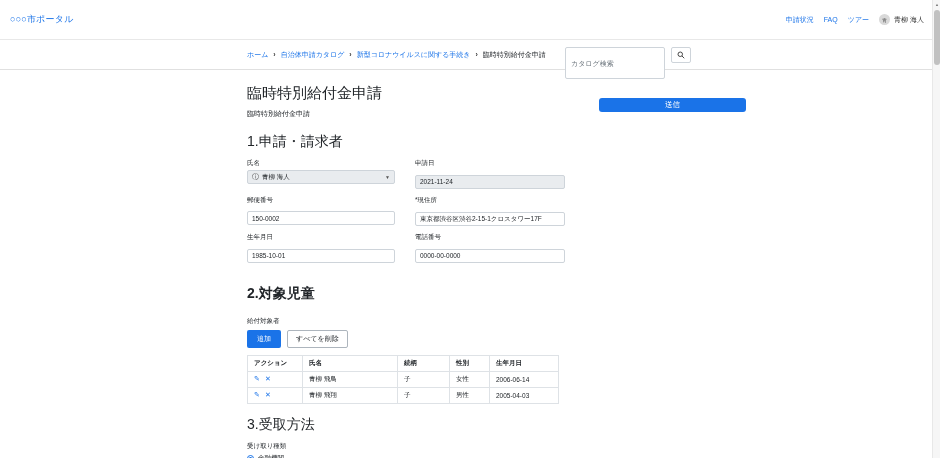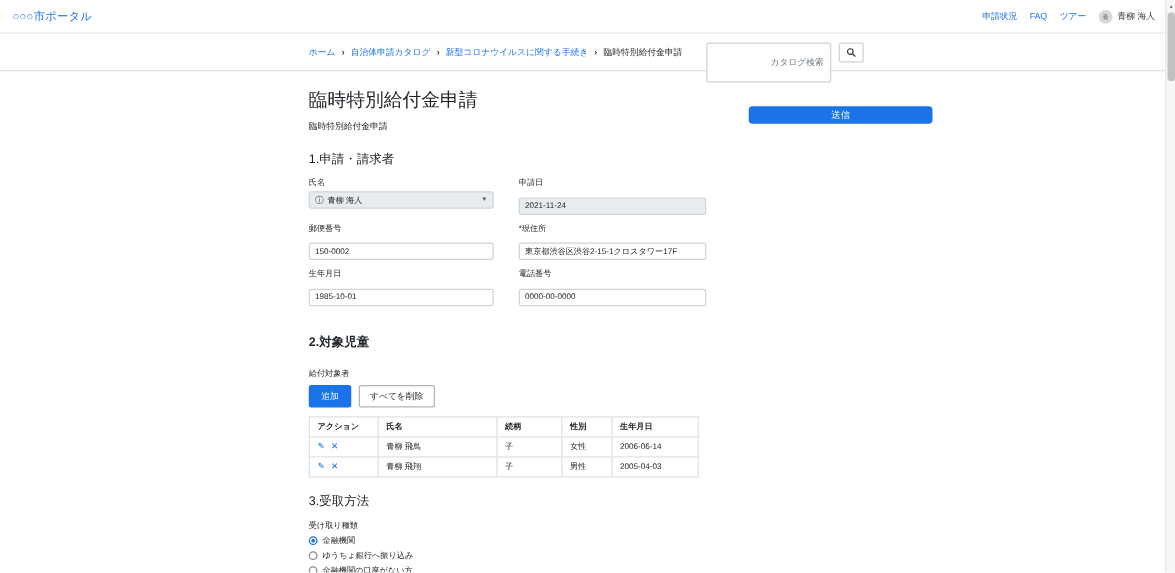--- a/index.html
+++ b/index.html
@@ -1,51 +1,51 @@
 <!DOCTYPE html>
 <html><head>
 <meta charset="utf-8">
 <style>
   * { box-sizing: border-box; margin: 0; padding: 0; }
   html,body { width: 940px; height: 458px; overflow: hidden; background: #fff;
     font-family: "Liberation Sans", "DejaVu Sans", sans-serif; color: #212529; }
 
   
-  .topbar { height: 27px; display: flex; align-items: center; justify-content: space-between;
+  .topbar { height: 40px; display: flex; align-items: center; justify-content: space-between;
     padding: 0 16px 0 10px; border-bottom: 1px solid #e8e8e8; }
   .logo { font-size: 9px; color: #1a73e8; letter-spacing: .2px; }
   .topbar-right { display: flex; align-items: center; gap: 10px; font-size: 7px; }
   .topbar-right a { color: #1a73e8; text-decoration: none; cursor: pointer; }
   .user { display: flex; align-items: center; gap: 4px; cursor: pointer; }
   .avatar { width: 11px; height: 11px; border-radius: 50%; background: #d9d9d9; color: #555;
     font-size: 5px; display: flex; align-items: center; justify-content: center; }
   .user-name { font-size: 7px; color: #333; }
 
   
   .crumb-bar { height: 30px; position: relative; border-bottom: 1px solid #e0e0e0;
     display: flex; align-items: center; padding-left: 247px; }
   .crumbs { display: flex; align-items: center; font-size: 7px; }
   .crumb { color: #1a73e8; text-decoration: none; cursor: pointer; }
   .crumb.current { color: #212529; cursor: default; }
   .crumb + .crumb::before { content: "›"; color: #333; font-weight: bold; margin: 0 5px; }
   .search-box { position: absolute; left: 565px; top: 7px; display: flex; gap: 6px; }
   .search-box input { width: 100px; height: 32px; border: 1px solid #ced4da; border-radius: 2px;
-    font-size: 7px; padding: 14px 5px; font-family: inherit; text-align: right; }
+    font-size: 7px; padding: 14px 5px; font-family: inherit; }
   .search-box input::placeholder { color: #6c757d; }
   .search-btn { width: 20px; height: 16px; background: #fff; border: 1px solid #ced4da;
     border-radius: 2px; display: flex; align-items: center; justify-content: center; cursor: pointer; }
 
   
   .content { display: flex; gap: 22px; padding-left: 247px; width: 777px; }
   .form-col { width: 330px; }
   .side-col { flex: 1; }
 
   .page-title { font-size: 15px; font-weight: 400; margin-top: 14px; }
   .page-subtitle { font-size: 7px; margin-top: 6px; }
-  .section-heading { font-size: 10px; font-weight: 400; }
+  .section-heading { font-size: 14px; font-weight: 400; }
   .s1-heading { margin-top: 14px; }
   .s2-heading { margin-top: 22px; font-weight: bold; }
   .s3-heading { margin-top: 12px; }
 
   .form-grid { display: grid; grid-template-columns: 148px 150px; column-gap: 20px; row-gap: 7px; margin-top: 8px; }
   .field label { display: block; font-size: 6.5px; margin-bottom: 2px; }
   .field input, .select-fake { width: 100%; height: 14px; border: 1px solid #ced4da;
     border-radius: 2px; font-size: 6.5px; padding: 0 4px; font-family: inherit; color: #212529; }
   .field input.readonly { background: #e9ecef; }
   .select-fake { background: #e9ecef; display: flex; align-items: center; gap: 3px; cursor: pointer; }

